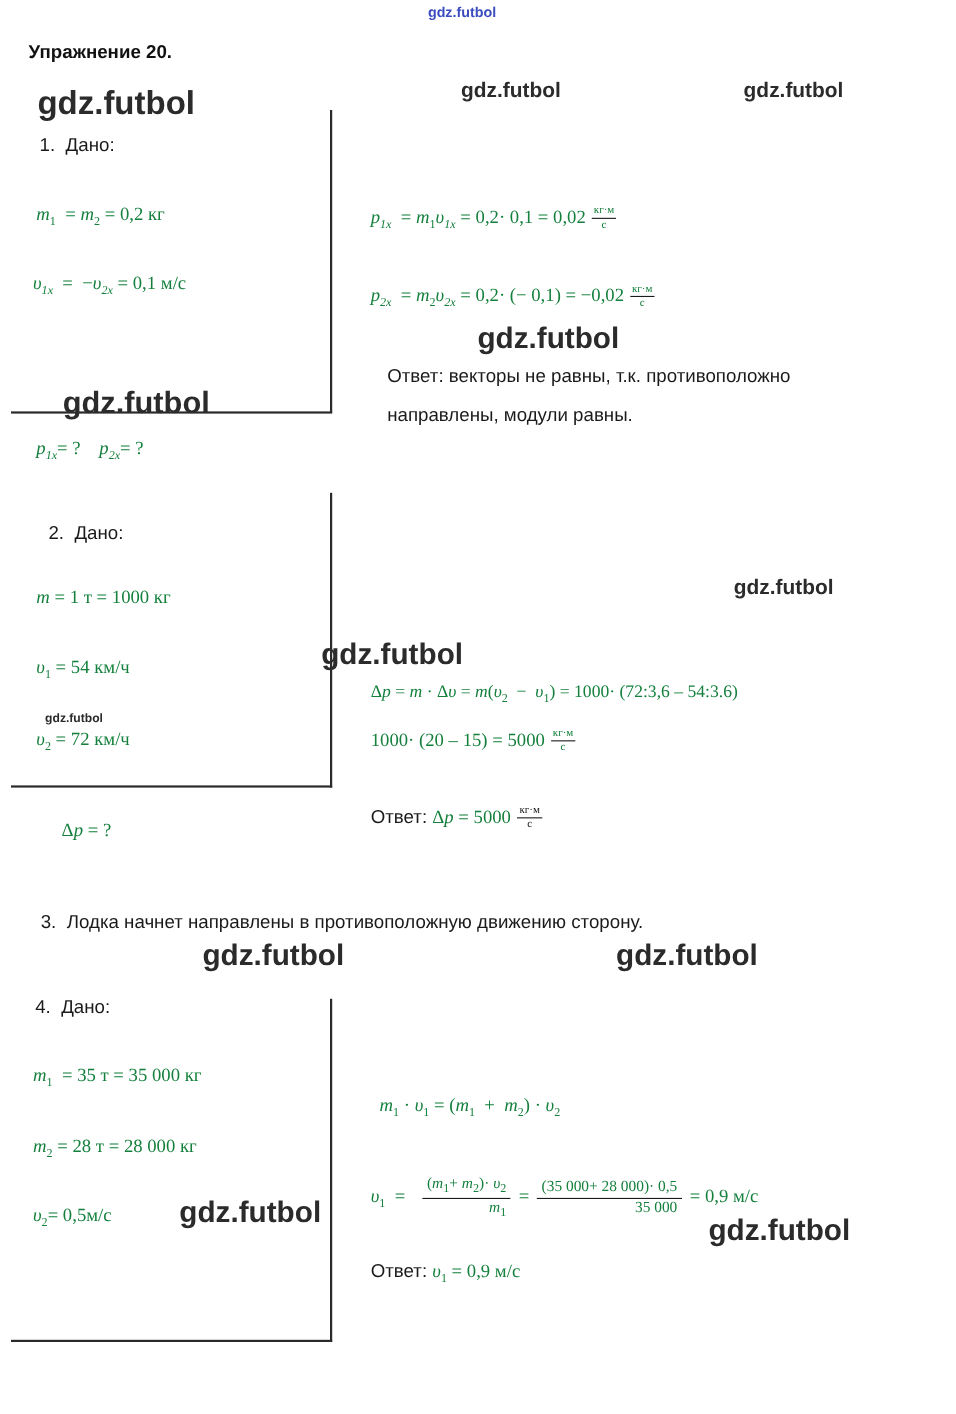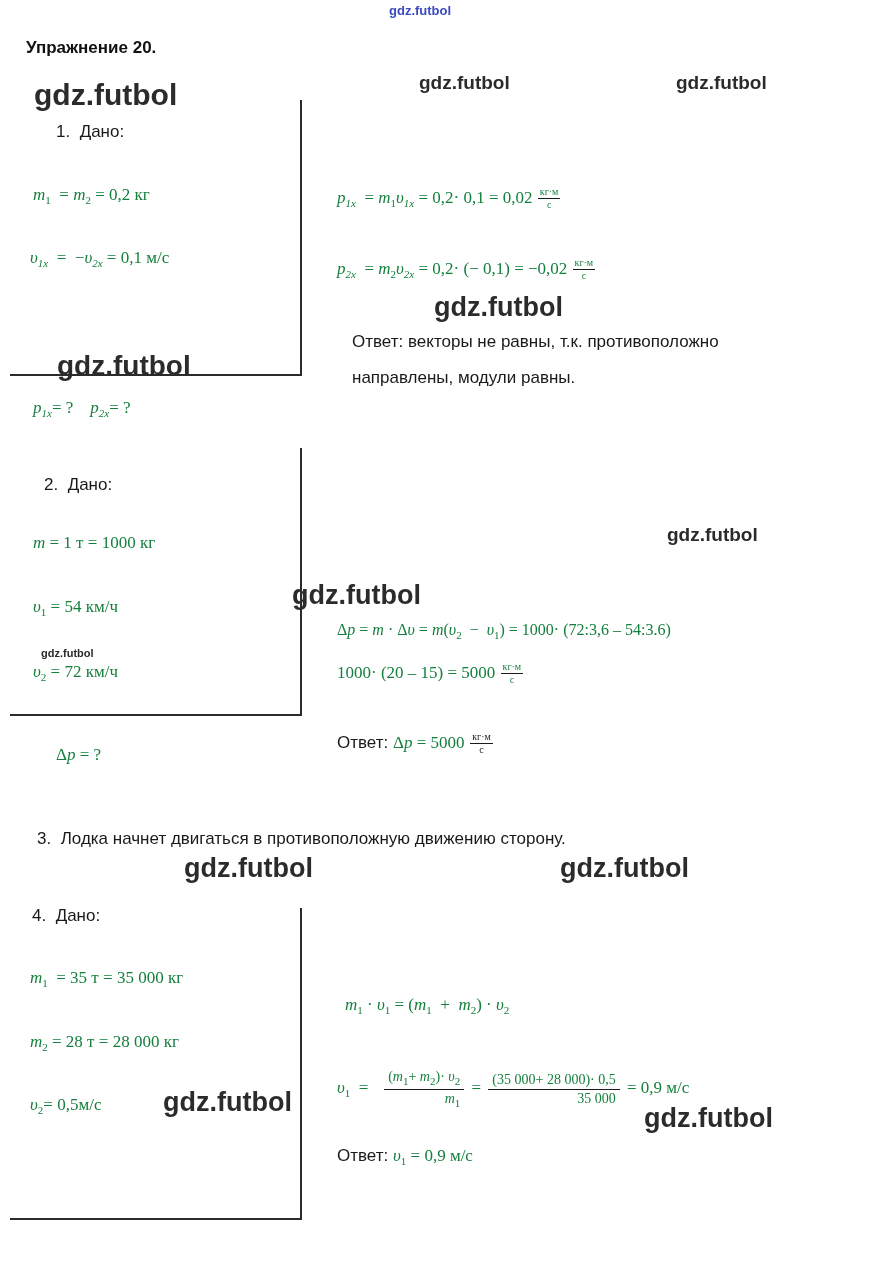--- a/index.html
+++ b/index.html
@@ -120,21 +120,21 @@
     <div class="wm" style="left:644px; top:1103px; font-size:27px;">gdz.futbol</div>
   </div>
 
   <div class="abs exercise-title" style="left:26px; top:38px;">Упражнение 20.</div>
 
   <div>
 
     <div class="abs vline" style="left:300px; top:100px; height:275px;"></div>
     <div class="abs hline" style="left:10px;  top:374px; width:292px;"></div>
 
-    <div class="abs txt" style="left:36px; top:122px;margin-left:20px;">
+    <div class="abs txt" style="left:36px; top:122px;">
       <span>1.</span>&nbsp;&nbsp;<span>Дано:</span>
     </div>
 
     <div class="abs math" style="left:33px; top:185px;">
       <i>m</i><span class="sub-up">1</span> &nbsp;= <i>m</i><span class="sub-up">2</span> = 0,2 кг
     </div>
     <div class="abs math" style="left:30px; top:248px;">
       <i>υ</i><span class="sub">1x</span> &nbsp;= &nbsp;−<i>υ</i><span class="sub">2x</span> = 0,1 м/с
     </div>
 
@@ -185,21 +185,21 @@
       <span class="frac"><span class="num">кг·м</span><span class="den">с</span></span>
     </div>
 
     <div class="abs txt" style="left:337px; top:732px;">
       Ответ: <span class="math">Δ<i>p</i> = 5000</span>
       <span class="frac"><span class="num">кг·м</span><span class="den">с</span></span>
     </div>
   </div>
 
   <div class="abs txt" style="left:37px; top:829px;">
-    <span>3.</span>&nbsp;&nbsp;<span>Лодка начнет двигаться в противоположную движению сторону.</span>
+    <span>3.</span>&nbsp;&nbsp;<span>Лодка начнет направлены в противоположную движению сторону.</span>
   </div>
 
   <div>
     <div class="abs vline" style="left:300px; top:908px; height:312px;"></div>
     <div class="abs hline" style="left:10px;  top:1218px; width:292px;"></div>
 
     <div class="abs txt" style="left:32px; top:906px;text-align:center;">
       <span>4.</span>&nbsp;&nbsp;<span>Дано:</span>
     </div>
 

